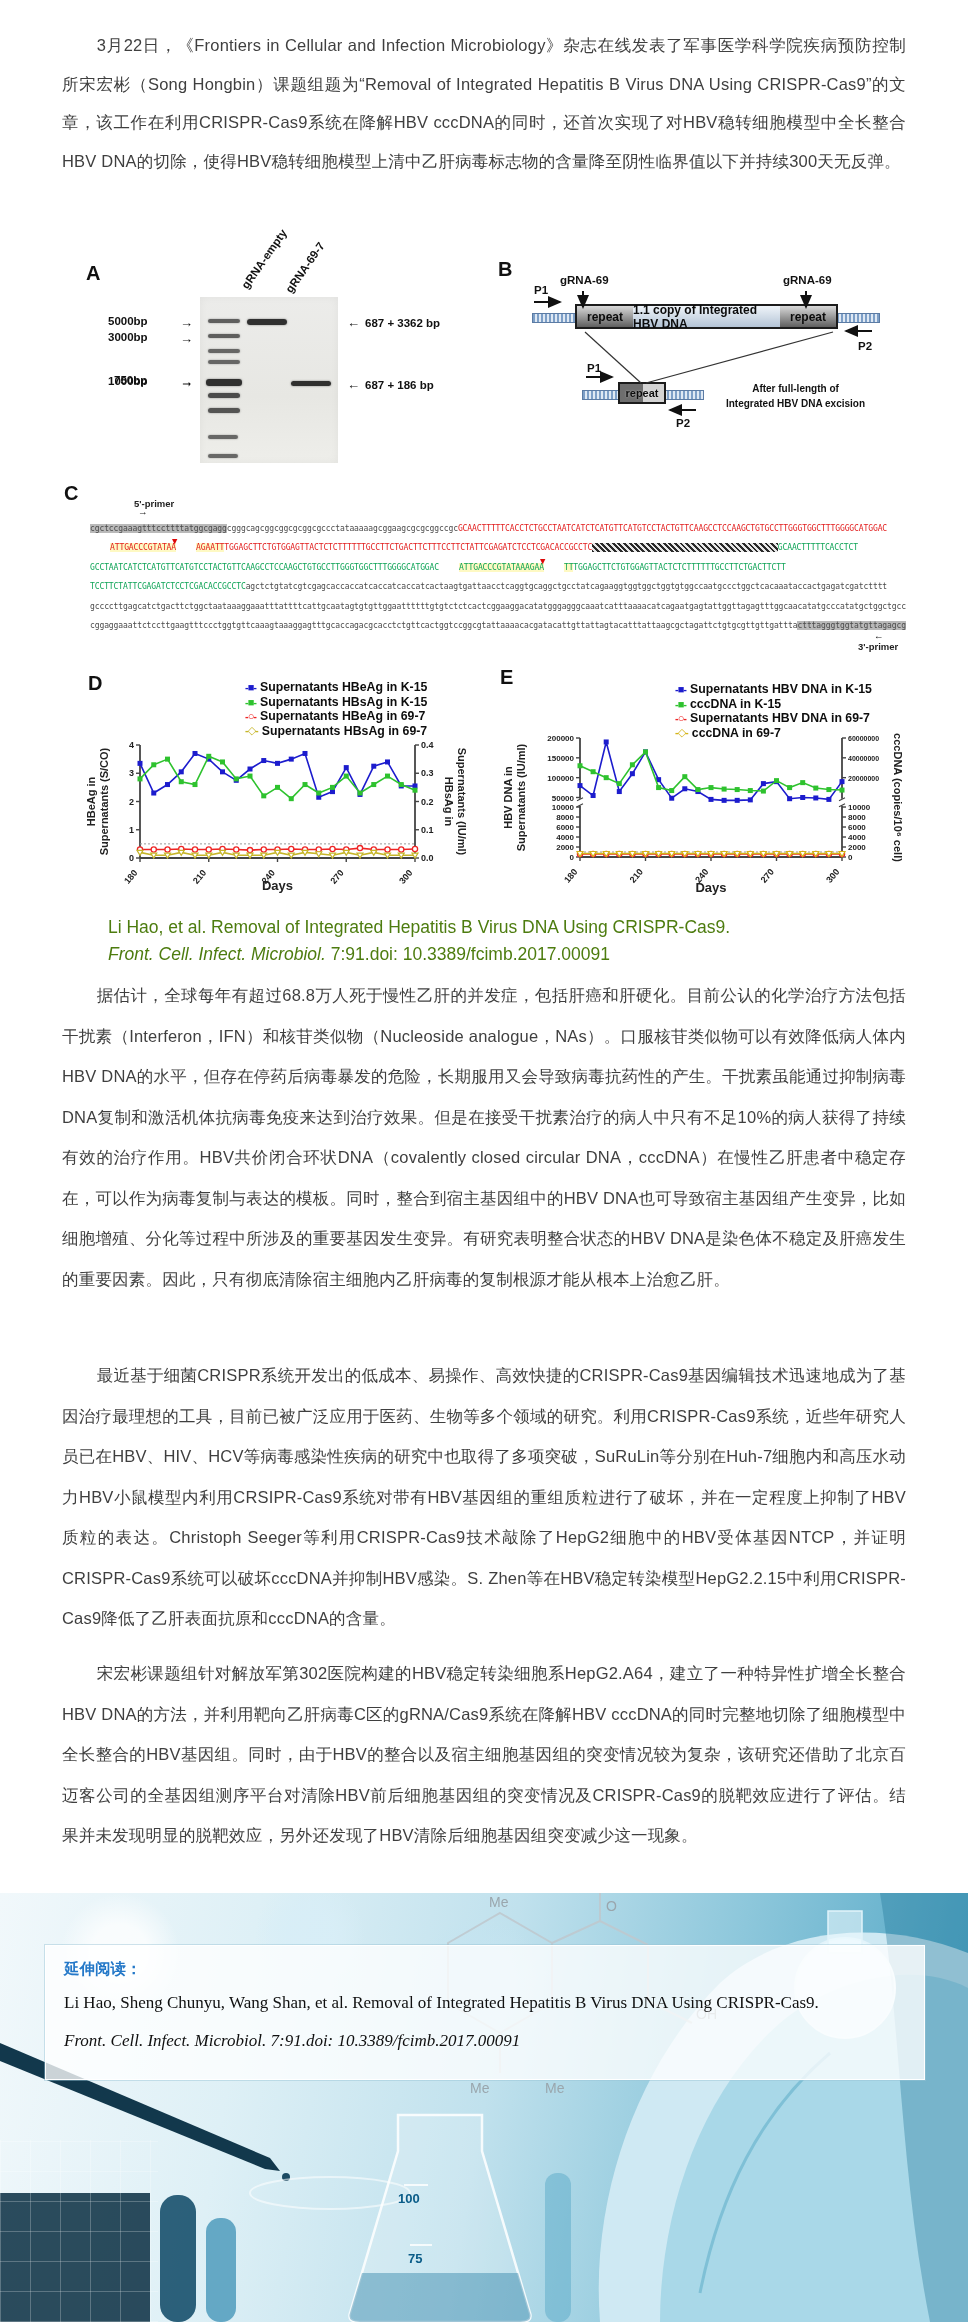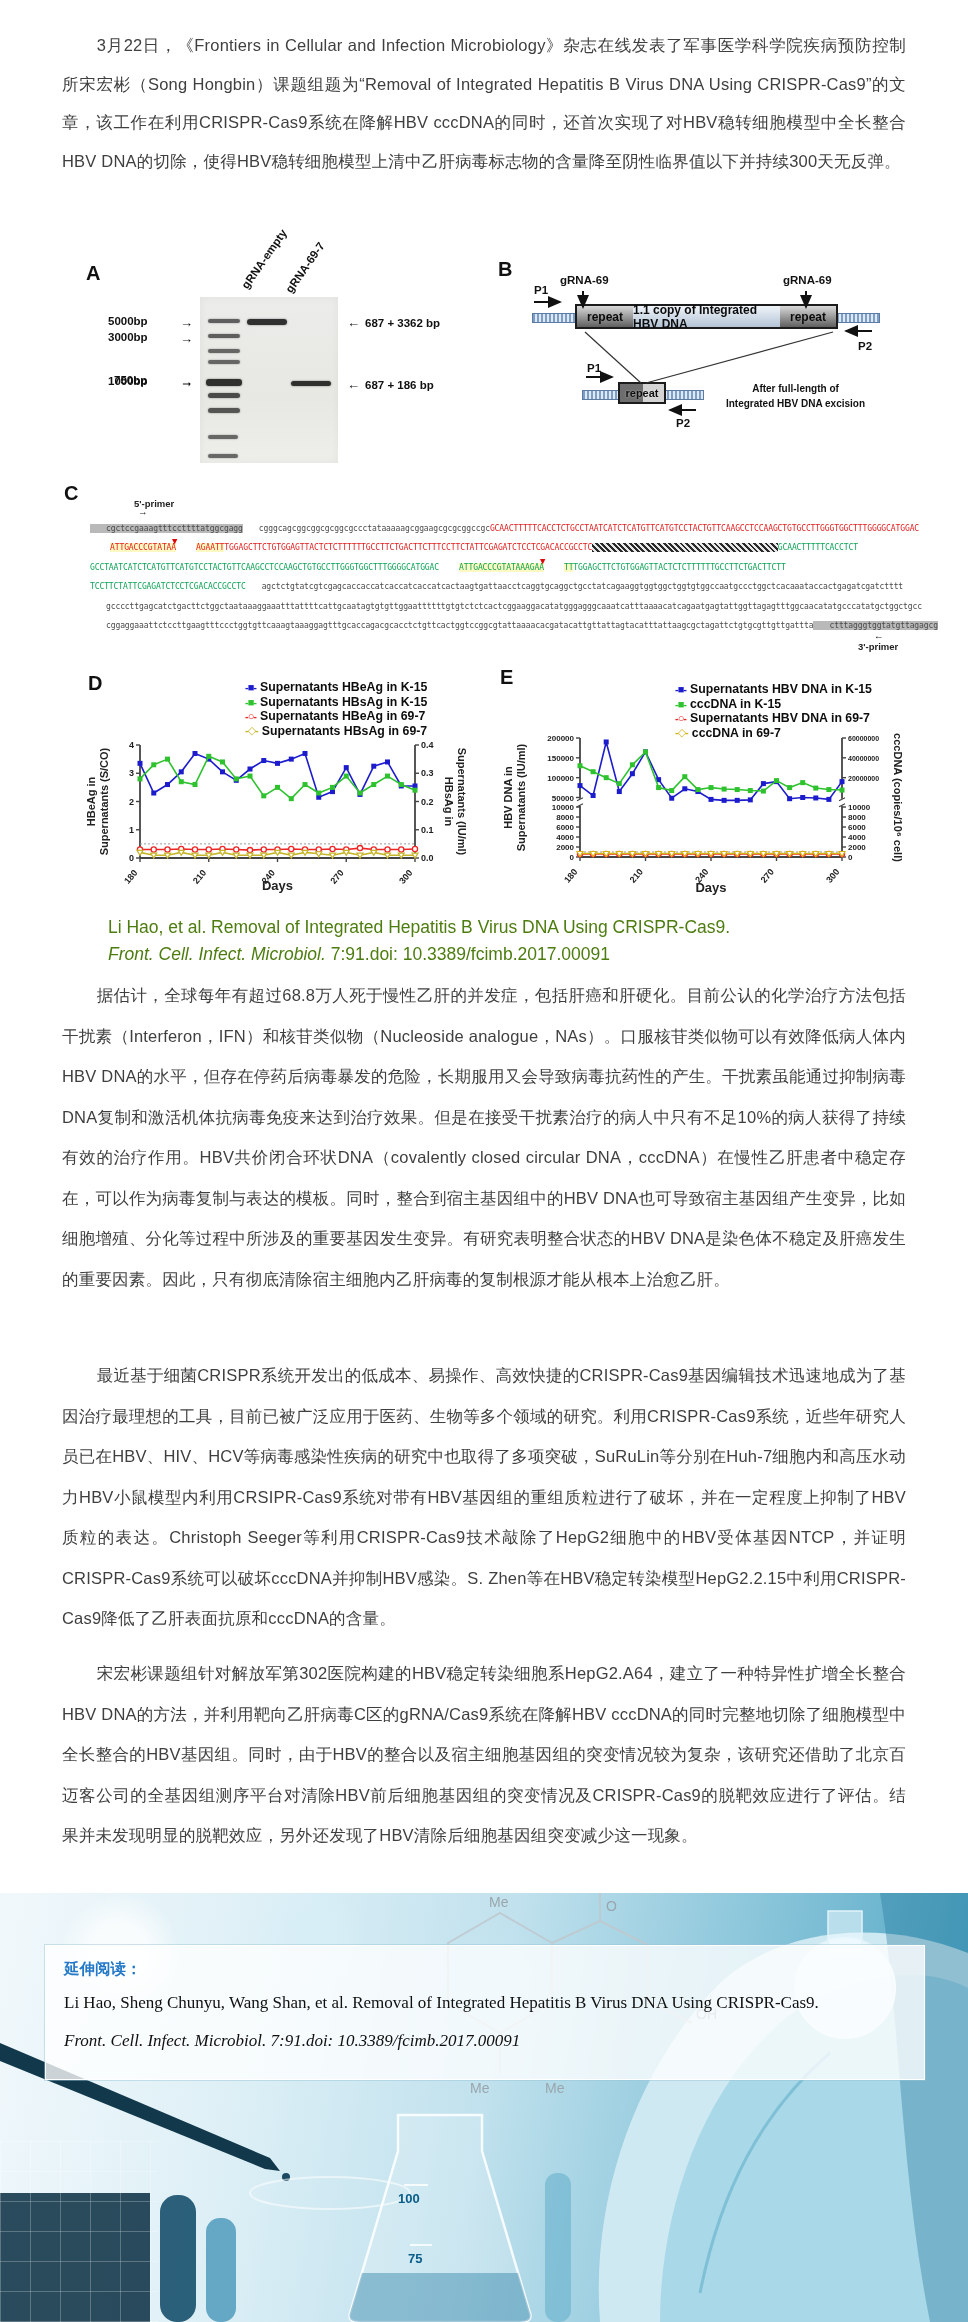--- a/index.html
+++ b/index.html
@@ -37,21 +37,21 @@
             background:linear-gradient(90deg,#6e6e6e 0 52%,#d4d4d4 52% 100%);
             display:flex;align-items:center;justify-content:center;font-weight:bold;font-size:11px;color:#0e0e0e;
             text-shadow:0 0 2px rgba(255,255,255,.55);}
   .btxt{position:absolute;font-weight:bold;font-size:11.5px;color:#111;white-space:nowrap;}
   .bcap{position:absolute;font-weight:bold;font-size:10px;color:#111;text-align:center;line-height:15px;}
   svg.overlay{position:absolute;pointer-events:none;}
 
   
   #seqblock{position:absolute;left:90px;top:519px;width:870px;}
   .seq-line{white-space:nowrap;font-family:"DejaVu Sans Mono",monospace;font-size:8px;line-height:19.4px;letter-spacing:-.1px;}
-  .lc{color:#4a4a4a;padding-left:16px;}
+  .lc{color:#4a4a4a;}
   .red{color:#e21d1d;}
   .green{color:#0fa457;}
   .hl-gray{background:#b9b9b9;}
   .hl-yellow{background:#fef9c3;margin-left:20px;}
   .hatch{color:transparent;background:repeating-linear-gradient(45deg,#2a2a2a 0 2px,#e8e8e8 2px 4px);padding-left:44px;}
   .tri{display:inline-block;width:0;overflow:visible;color:#dd0707;transform:translate(-4px,-6px);font-size:9px;}
   .primerlab{position:absolute;font-weight:bold;font-size:9.5px;color:#222;}
 
   
   .chartbox{position:absolute;}

